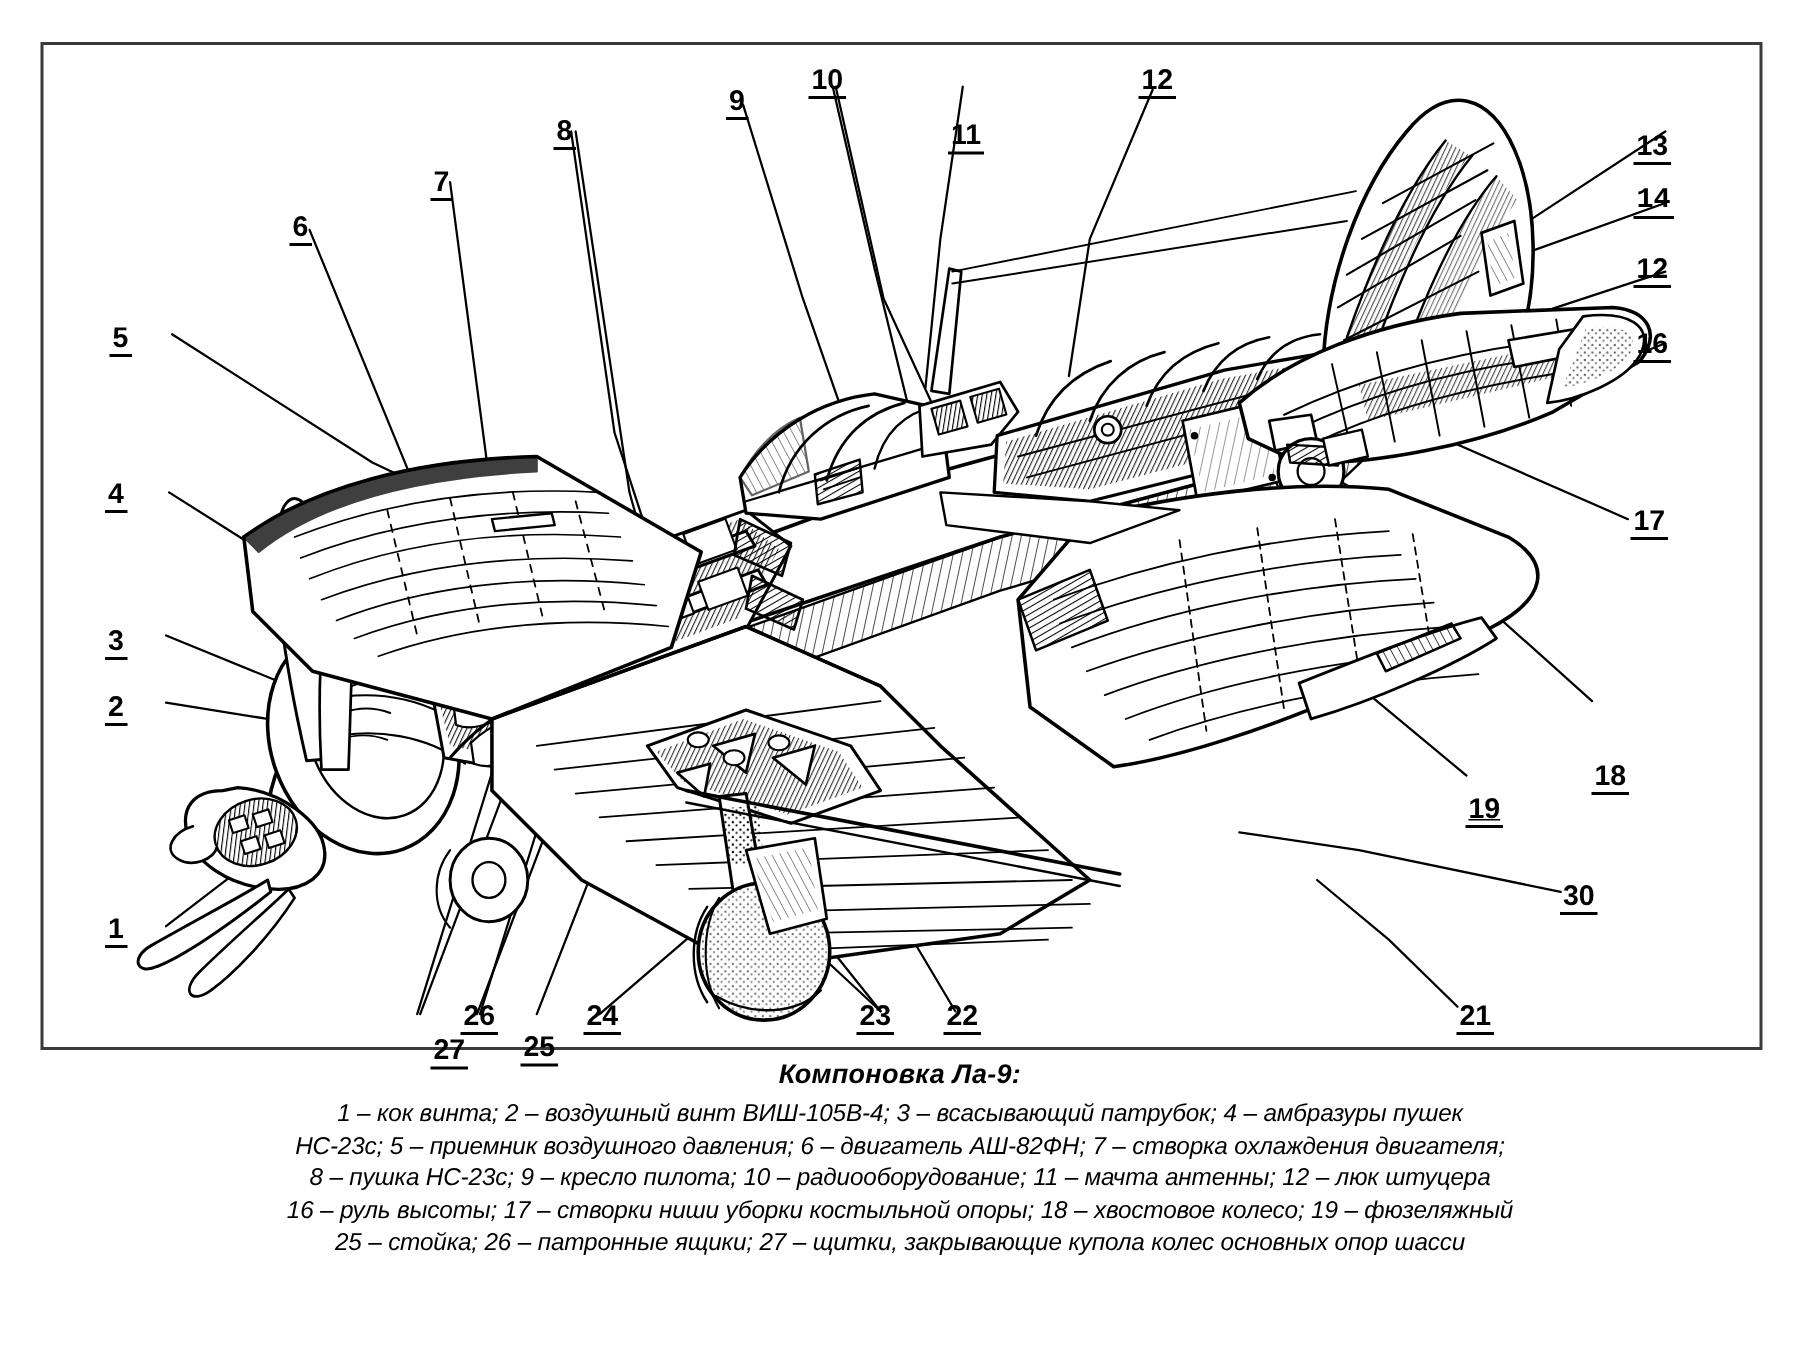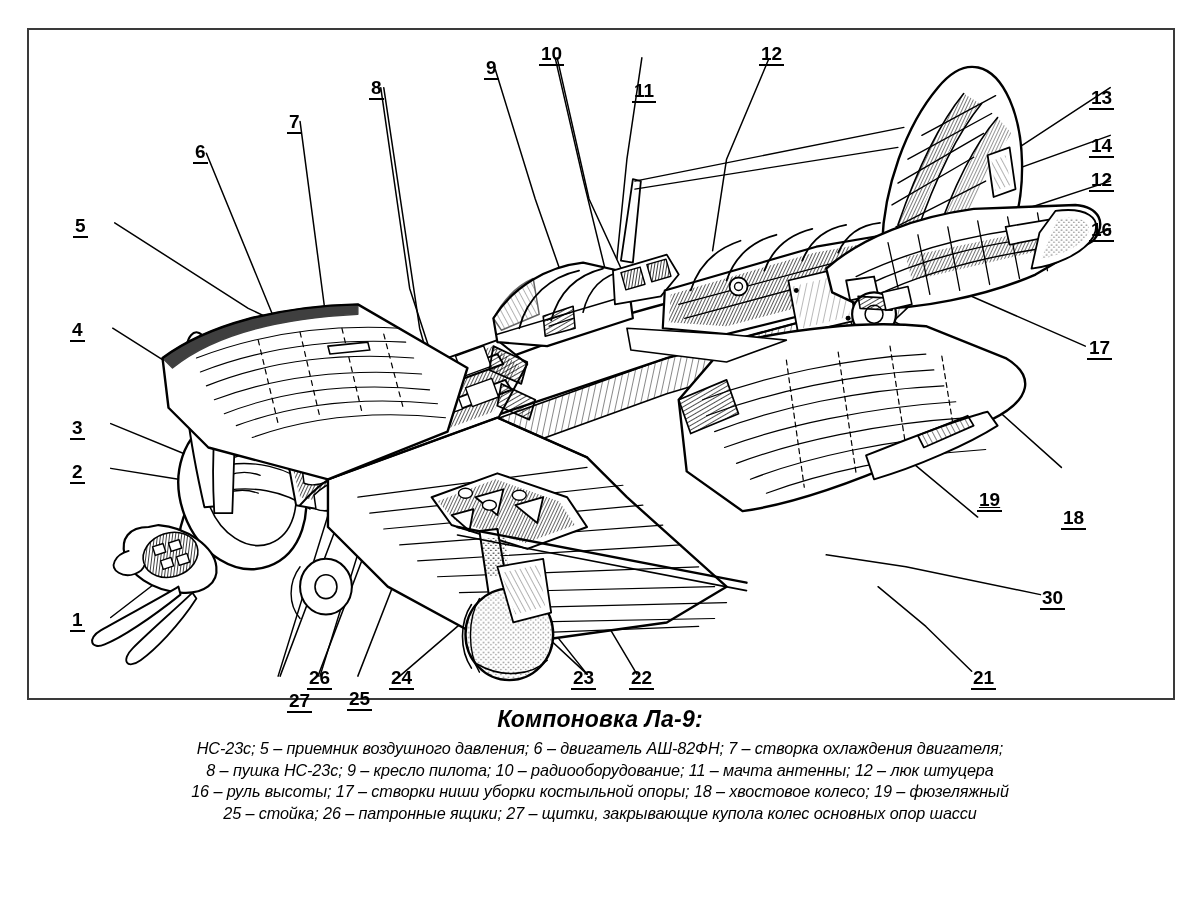--- a/index.html
+++ b/index.html
@@ -61,21 +61,21 @@
     position: absolute;
     left: 0;
     top: 706px;
     width: 1200px;
     text-align: center;
   }
   #caption-title {
     font-family: "Liberation Sans", sans-serif;
     font-style: italic;
     font-weight: bold;
-    font-size: 23px;
+    font-size: 18px;
     color: #000;
     letter-spacing: 0.2px;
     margin: 0 0 5px 0;
   }
   .caption-line {
     font-family: "Liberation Sans", sans-serif;
     font-style: italic;
     font-size: 16.2px;
     line-height: 21.5px;
     color: #000;
@@ -450,39 +450,40 @@
 
     <div class="callout" style="left:164px; top:112px;">6</div>
     <div class="callout" style="left:258px; top:82px;">7</div>
     <div class="callout" style="left:340px; top:48px;">8</div>
     <div class="callout" style="left:455px; top:28px;">9</div>
     <div class="callout" style="left:510px; top:14px;">10</div>
     <div class="callout" style="left:603px; top:14px;margin-top:37px;">11</div>
     <div class="callout" style="left:730px; top:14px;">12</div>
 
     <div class="callout" style="left:1060px; top:46px;margin-top:12px;">13</div>
-    <div class="callout" style="left:1060px; top:106px;">14</div>
+    <div class="callout" style="left:1060px; top:94px;font-family:Liberation Mono, monospace;">14</div>
     <div class="callout" style="left:1060px; top:140px;">12</div>
     <div class="callout" style="left:1060px; top:190px;">16</div>
     <div class="callout" style="left:1058px; top:308px;">17</div>
     <div class="callout" style="left:1032px; top:430px;margin-top:48px;">18</div>
-    <div class="callout" style="left:948px;  top:460px;text-decoration:underline;">19</div>
+    <div class="callout" style="left:948px;  top:500px;text-decoration:underline;">19</div>
     <div class="callout" style="left:1011px; top:558px;">30</div>
     <div class="callout" style="left:942px;  top:638px;">21</div>
 
     <div class="callout" style="left:600px; top:638px;">22</div>
     <div class="callout" style="left:542px; top:638px;">23</div>
     <div class="callout" style="left:360px; top:638px;">24</div>
     <div class="callout" style="left:318px; top:638px;margin-top:21px;">25</div>
     <div class="callout" style="left:278px; top:638px;text-align:center;">26</div>
     <div class="callout" style="left:238px; top:661px;margin-left:20px;">27</div>
 
   </div>
 
   <div id="caption">
     <div id="caption-title">Компоновка Ла-9:</div>
+    <div class="caption-line">1 – кок винта; 2 – воздушный винт ВИШ-105В-4; 3 – всасывающий патрубок; 4 – амбразуры пушек</div>
     <div class="caption-line">НС-23с; 5 – приемник воздушного давления; 6 – двигатель АШ-82ФН; 7 – створка охлаждения двигателя;</div>
     <div class="caption-line">8 – пушка НС-23с; 9 – кресло пилота; 10 – радиооборудование; 11 – мачта антенны; 12 – люк штуцера</div>
     <div class="caption-line">16 – руль высоты; 17 – створки ниши уборки костыльной опоры; 18 – хвостовое колесо; 19 – фюзеляжный</div>
     <div class="caption-line">25 – стойка; 26 – патронные ящики; 27 – щитки, закрывающие купола колес основных опор шасси</div>
   </div>
 
 </div>
 
 </body></html>

